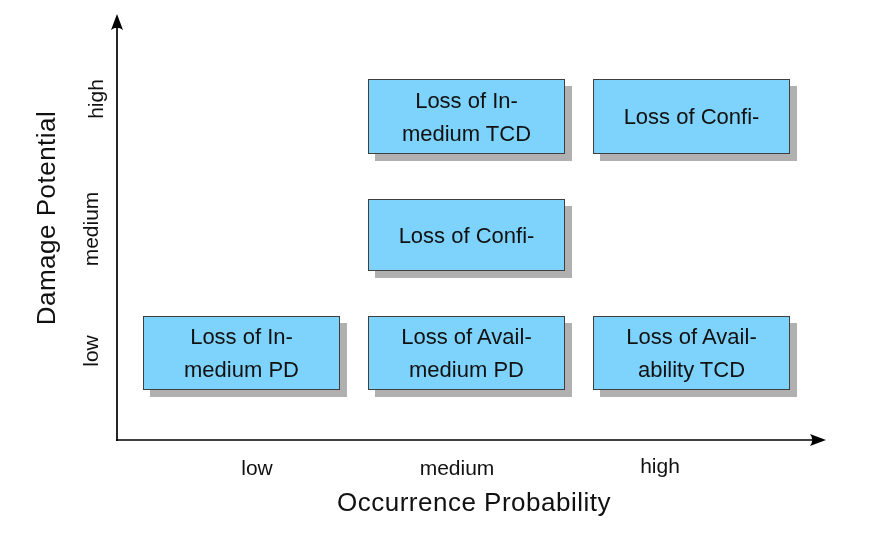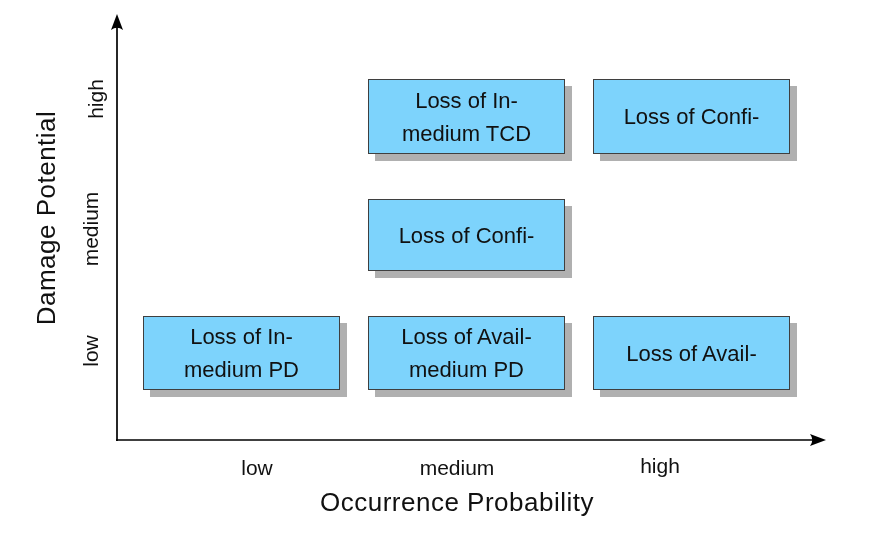--- a/index.html
+++ b/index.html
@@ -41,21 +41,21 @@
 
   .x-tick {
     position: absolute;
     top: 456px;
     transform: translateX(-50%);
     font-size: 21px;
     white-space: nowrap;
   }
   .x-axis-label {
     position: absolute;
-    left: 457px;
+    left: 474px;
     top: 487px;
     transform: translateX(-50%);
     font-size: 26px;
     letter-spacing: 0.5px;
     white-space: nowrap;
   }
   .rot {
     position: absolute;
     display: flex;
     align-items: center;
@@ -109,15 +109,16 @@
   <div class="risk-box col-low row-low">
     <span>Loss of In-</span>
     <span>medium PD</span>
   </div>
   <div class="risk-box col-medium row-low">
     <span>Loss of Avail-</span>
     <span>medium PD</span>
   </div>
   <div class="risk-box col-high row-low">
     <span>Loss of Avail-</span>
+    <span>ability TCD</span>
   </div>
 
 </div>
 
 </body></html>

